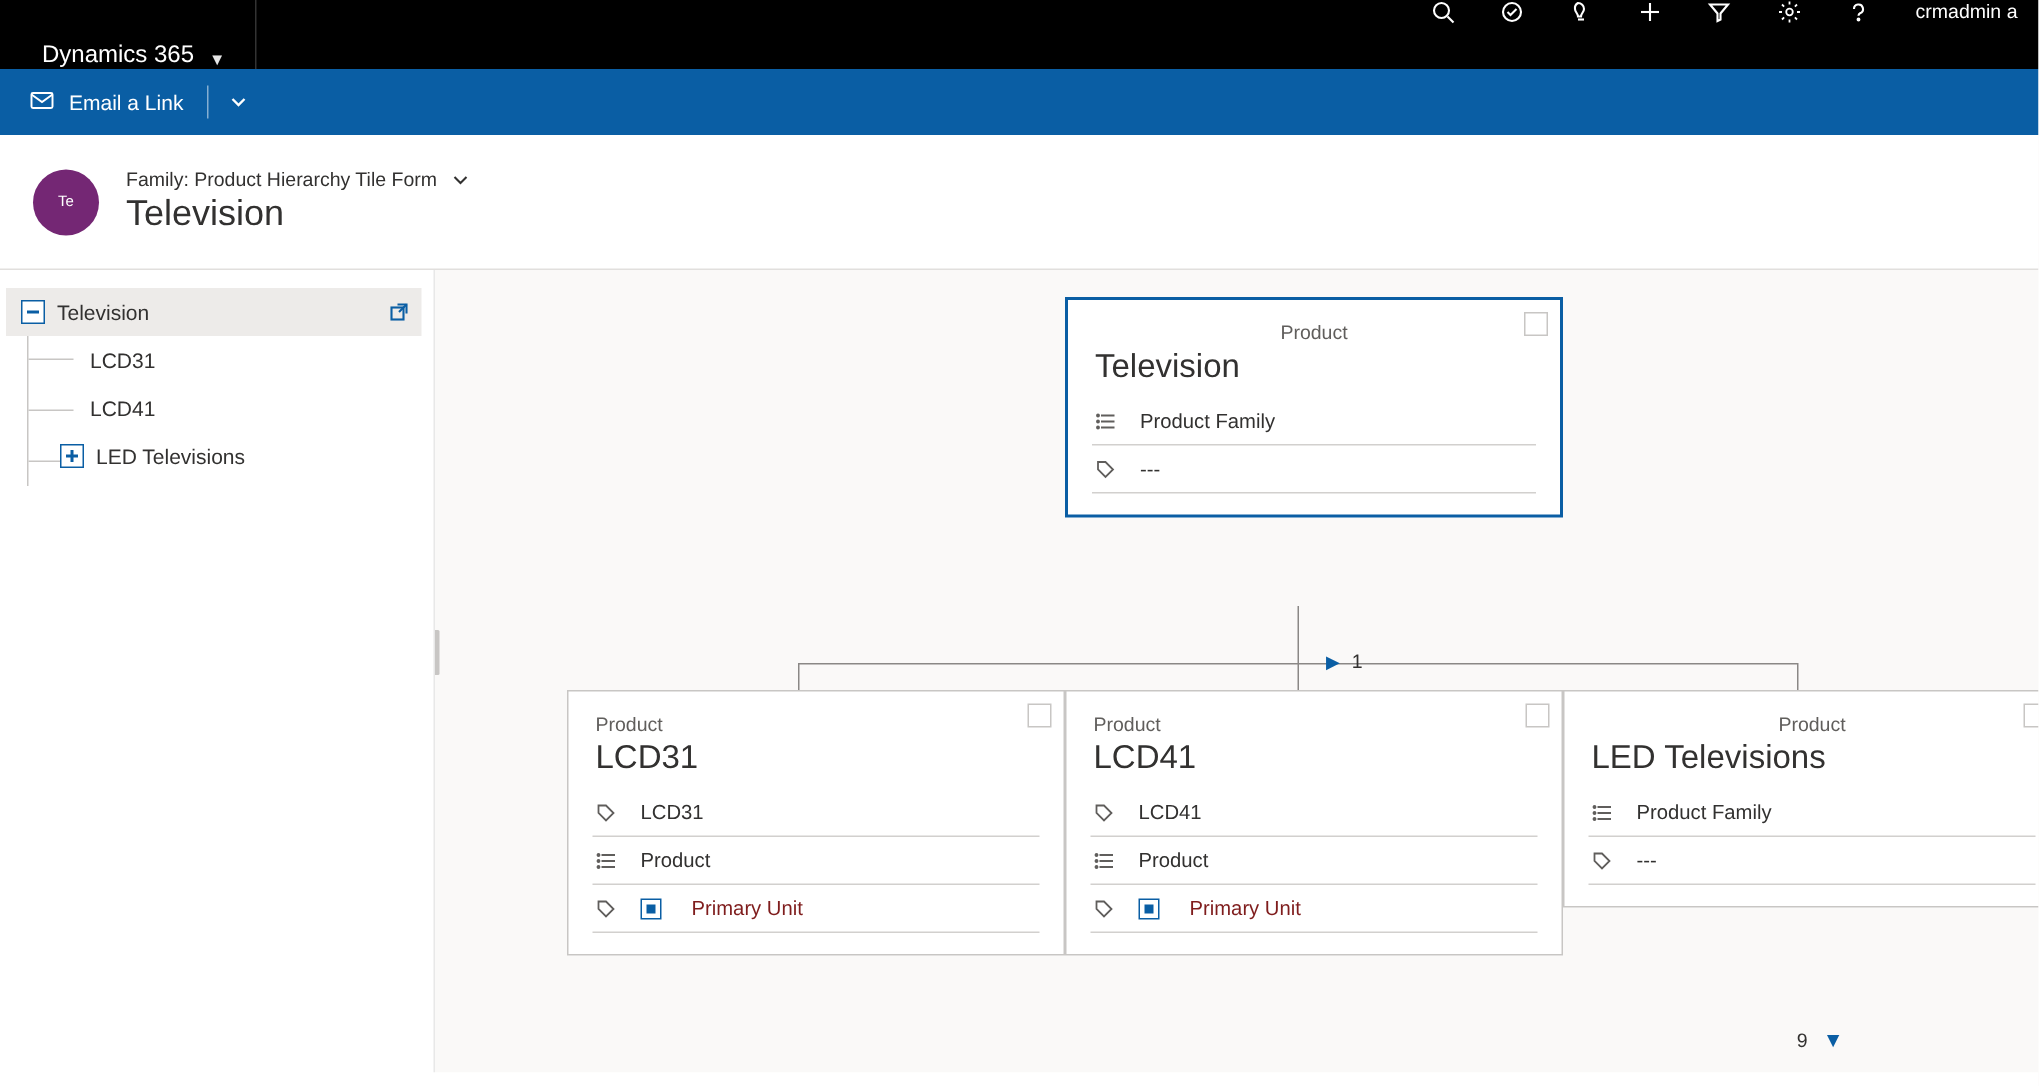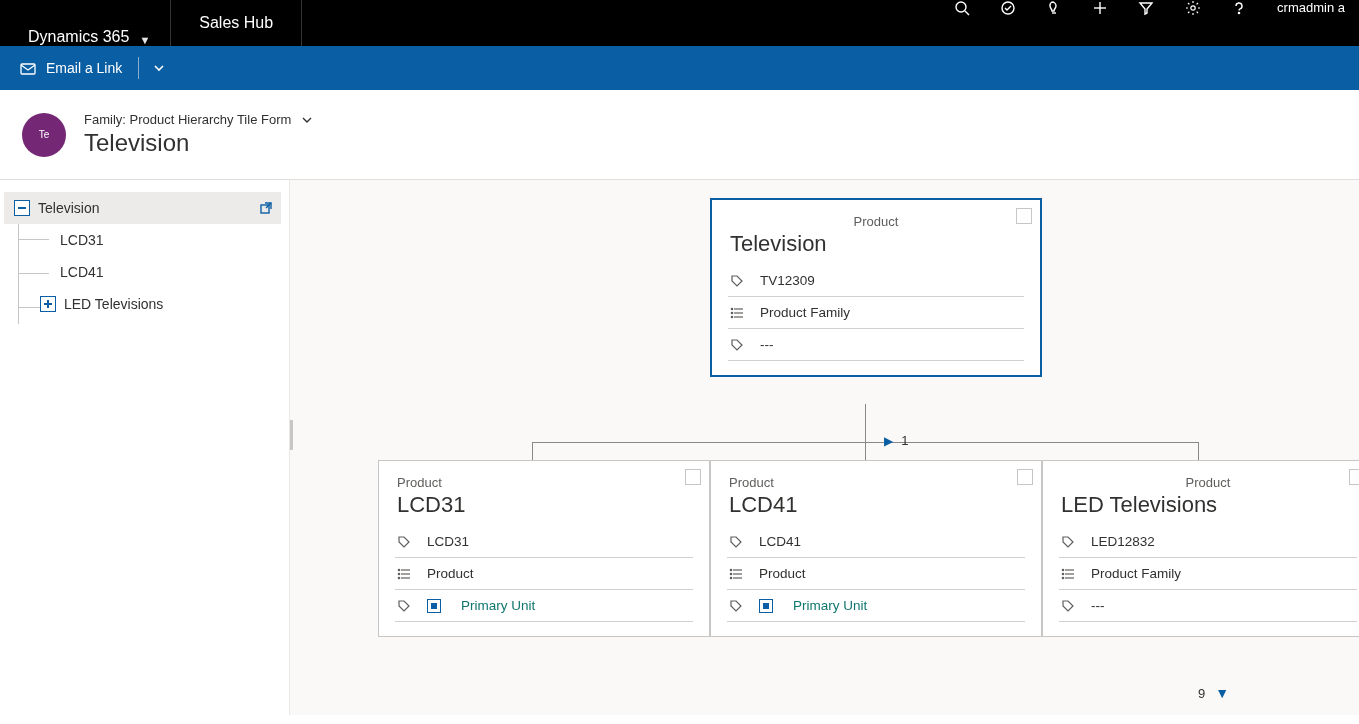--- a/index.html
+++ b/index.html
@@ -11,21 +11,21 @@
     .topbar .brand .chev { margin-left: 10px; font-size: 11px; opacity: 0.9; }
     .topbar .app { display: flex; align-items: center; padding: 0 28px; font-size: 16px; border-right: 1px solid #333; }
     .topbar .spacer { flex: 1; }
     .topbar .icons { display: flex; align-items: flex-start; }
     .topbar .iconbtn { width: 46px; display: flex; align-items: center; justify-content: center; cursor: pointer; color: #fff; }
     .topbar .sep { width: 1px; background: #333; }
     .topbar .user { display: flex; align-items: center; padding: 0 14px; font-size: 13px; }
 
     
     .cmdbar { background: #0a5ea4; color: #fff; height: 44px; display: flex; align-items: center; padding: 0 14px; }
-    .cmdbar .cmd { display: flex; align-items: flex-end; gap: 10px; padding: 0 6px; cursor: pointer; }
+    .cmdbar .cmd { display: flex; align-items: flex-start; gap: 10px; padding: 0 6px; cursor: pointer; }
     .cmdbar .divider { width: 1px; height: 22px; background: rgba(255,255,255,0.5); margin: 0 10px; }
     .cmdbar .chevbtn { cursor: pointer; padding: 0 4px; }
 
     
     .header { padding: 22px 0 22px 22px; display: flex; align-items: center; gap: 18px; }
     .header .avatar { width: 44px; height: 44px; border-radius: 50%; background: #742774; color: #fff; display: flex; align-items: center; justify-content: center; font-size: 10px; }
     .header .crumb { font-size: 13px; color: #323130; display: flex; align-items: center; gap: 10px; }
     .header .title { font-size: 24px; font-weight: 400; margin-top: 2px; }
 
     
@@ -57,21 +57,21 @@
     .tile.selected { border: 2px solid #0a5ea4; }
     .tile .thead { padding: 14px 18px 8px 18px; position: relative; }
     .tile .tkind { font-size: 13px; color: #605e5c; text-align: center; }
     .tile .tkind.left { text-align: left; }
     .tile .tname { font-size: 22px; font-weight: 400; margin-top: 2px; }
     .tile .corner { position: absolute; top: 8px; right: 8px; width: 16px; height: 16px; border: 1px solid #c8c6c4; cursor: pointer; }
     .tile .rows { padding: 0 16px 14px 16px; }
     .tile .trow { display: flex; align-items: center; gap: 14px; border-bottom: 1px solid #d2d0ce; padding: 8px 2px; font-size: 13.5px; }
     .tile .trow .ricon { width: 16px; color: #605e5c; flex-shrink: 0; }
     .tile .trow .rval { color: #323130; }
-    .tile .trow .rval.link { color: #0f766e; }
+    .tile .trow .rval.link { color: #7f1d1d; }
     .tile .trow .lookup-icon { width: 14px; height: 14px; border: 1px solid #0a5ea4; display: inline-flex; align-items: center; justify-content: center; margin-right: 6px; flex-shrink: 0; }
     .tile .trow .lookup-icon::before { content: ""; width: 6px; height: 6px; background: #0a5ea4; }
 
     
     .cline { position: absolute; background: #8a8886; }
 
     
     .paging-top { position: absolute; display: flex; align-items: center; gap: 8px; color: #323130; font-size: 13px; }
     .paging-top .arrow { color: #0a5ea4; font-size: 12px; }
     .paging-bottom { position: absolute; right: 130px; bottom: 14px; display: flex; align-items: center; gap: 10px; font-size: 13px; }
@@ -79,23 +79,20 @@
 
     svg { display: block; }
   </style>
 </head>
 <body>
 
 <div class="topbar">
   <div class="brand">
     <span>Dynamics 365</span>
     <span class="chev">▼</span>
-  </div>
-  <div class="app">
-    <span>Sales Hub</span>
   </div>
   <div class="spacer"></div>
   <div class="icons">
     <div class="iconbtn">
       <svg width="16" height="16" viewBox="0 0 16 16" fill="none" stroke="currentColor" stroke-width="1.4">
           <circle cx="7" cy="7" r="5"></circle>
           <line x1="11" y1="11" x2="15" y2="15"></line>
         </svg>
     </div>
     <div class="iconbtn">
@@ -219,28 +216,20 @@
 
     <div class="tile selected" style="left:420px; top:18px;">
       <div class="thead">
         <div class="tkind">Product</div>
         <div class="tname">Television</div>
         <div class="corner"></div>
       </div>
       <div class="rows">
         <div class="trow">
           <span class="ricon">
-              <svg width="14" height="14" viewBox="0 0 14 14" fill="none" stroke="currentColor" stroke-width="1.2">
-                <path d="M2 2h5l5 5-5 5-5-5z"></path>
-              </svg>
-            </span>
-          <span class="rval">TV12309</span>
-        </div>
-        <div class="trow">
-          <span class="ricon">
               <svg width="14" height="14" viewBox="0 0 14 14" stroke="currentColor" stroke-width="1.2">
                 <line x1="4" y1="3" x2="13" y2="3"></line>
                 <line x1="4" y1="7" x2="13" y2="7"></line>
                 <line x1="4" y1="11" x2="13" y2="11"></line>
                 <circle cx="2" cy="3" r="0.7" fill="currentColor"></circle>
                 <circle cx="2" cy="7" r="0.7" fill="currentColor"></circle>
                 <circle cx="2" cy="11" r="0.7" fill="currentColor"></circle>
               </svg>
             </span>
           <span class="rval">Product Family</span>
@@ -338,28 +327,20 @@
 
     <div class="tile" style="left:752px; top:280px;">
       <div class="thead">
         <div class="tkind">Product</div>
         <div class="tname">LED Televisions</div>
         <div class="corner"></div>
       </div>
       <div class="rows">
         <div class="trow">
           <span class="ricon">
-              <svg width="14" height="14" viewBox="0 0 14 14" fill="none" stroke="currentColor" stroke-width="1.2">
-                <path d="M2 2h5l5 5-5 5-5-5z"></path>
-              </svg>
-            </span>
-          <span class="rval">LED12832</span>
-        </div>
-        <div class="trow">
-          <span class="ricon">
               <svg width="14" height="14" viewBox="0 0 14 14" stroke="currentColor" stroke-width="1.2">
                 <line x1="4" y1="3" x2="13" y2="3"></line>
                 <line x1="4" y1="7" x2="13" y2="7"></line>
                 <line x1="4" y1="11" x2="13" y2="11"></line>
                 <circle cx="2" cy="3" r="0.7" fill="currentColor"></circle>
                 <circle cx="2" cy="7" r="0.7" fill="currentColor"></circle>
                 <circle cx="2" cy="11" r="0.7" fill="currentColor"></circle>
               </svg>
             </span>
           <span class="rval">Product Family</span>

